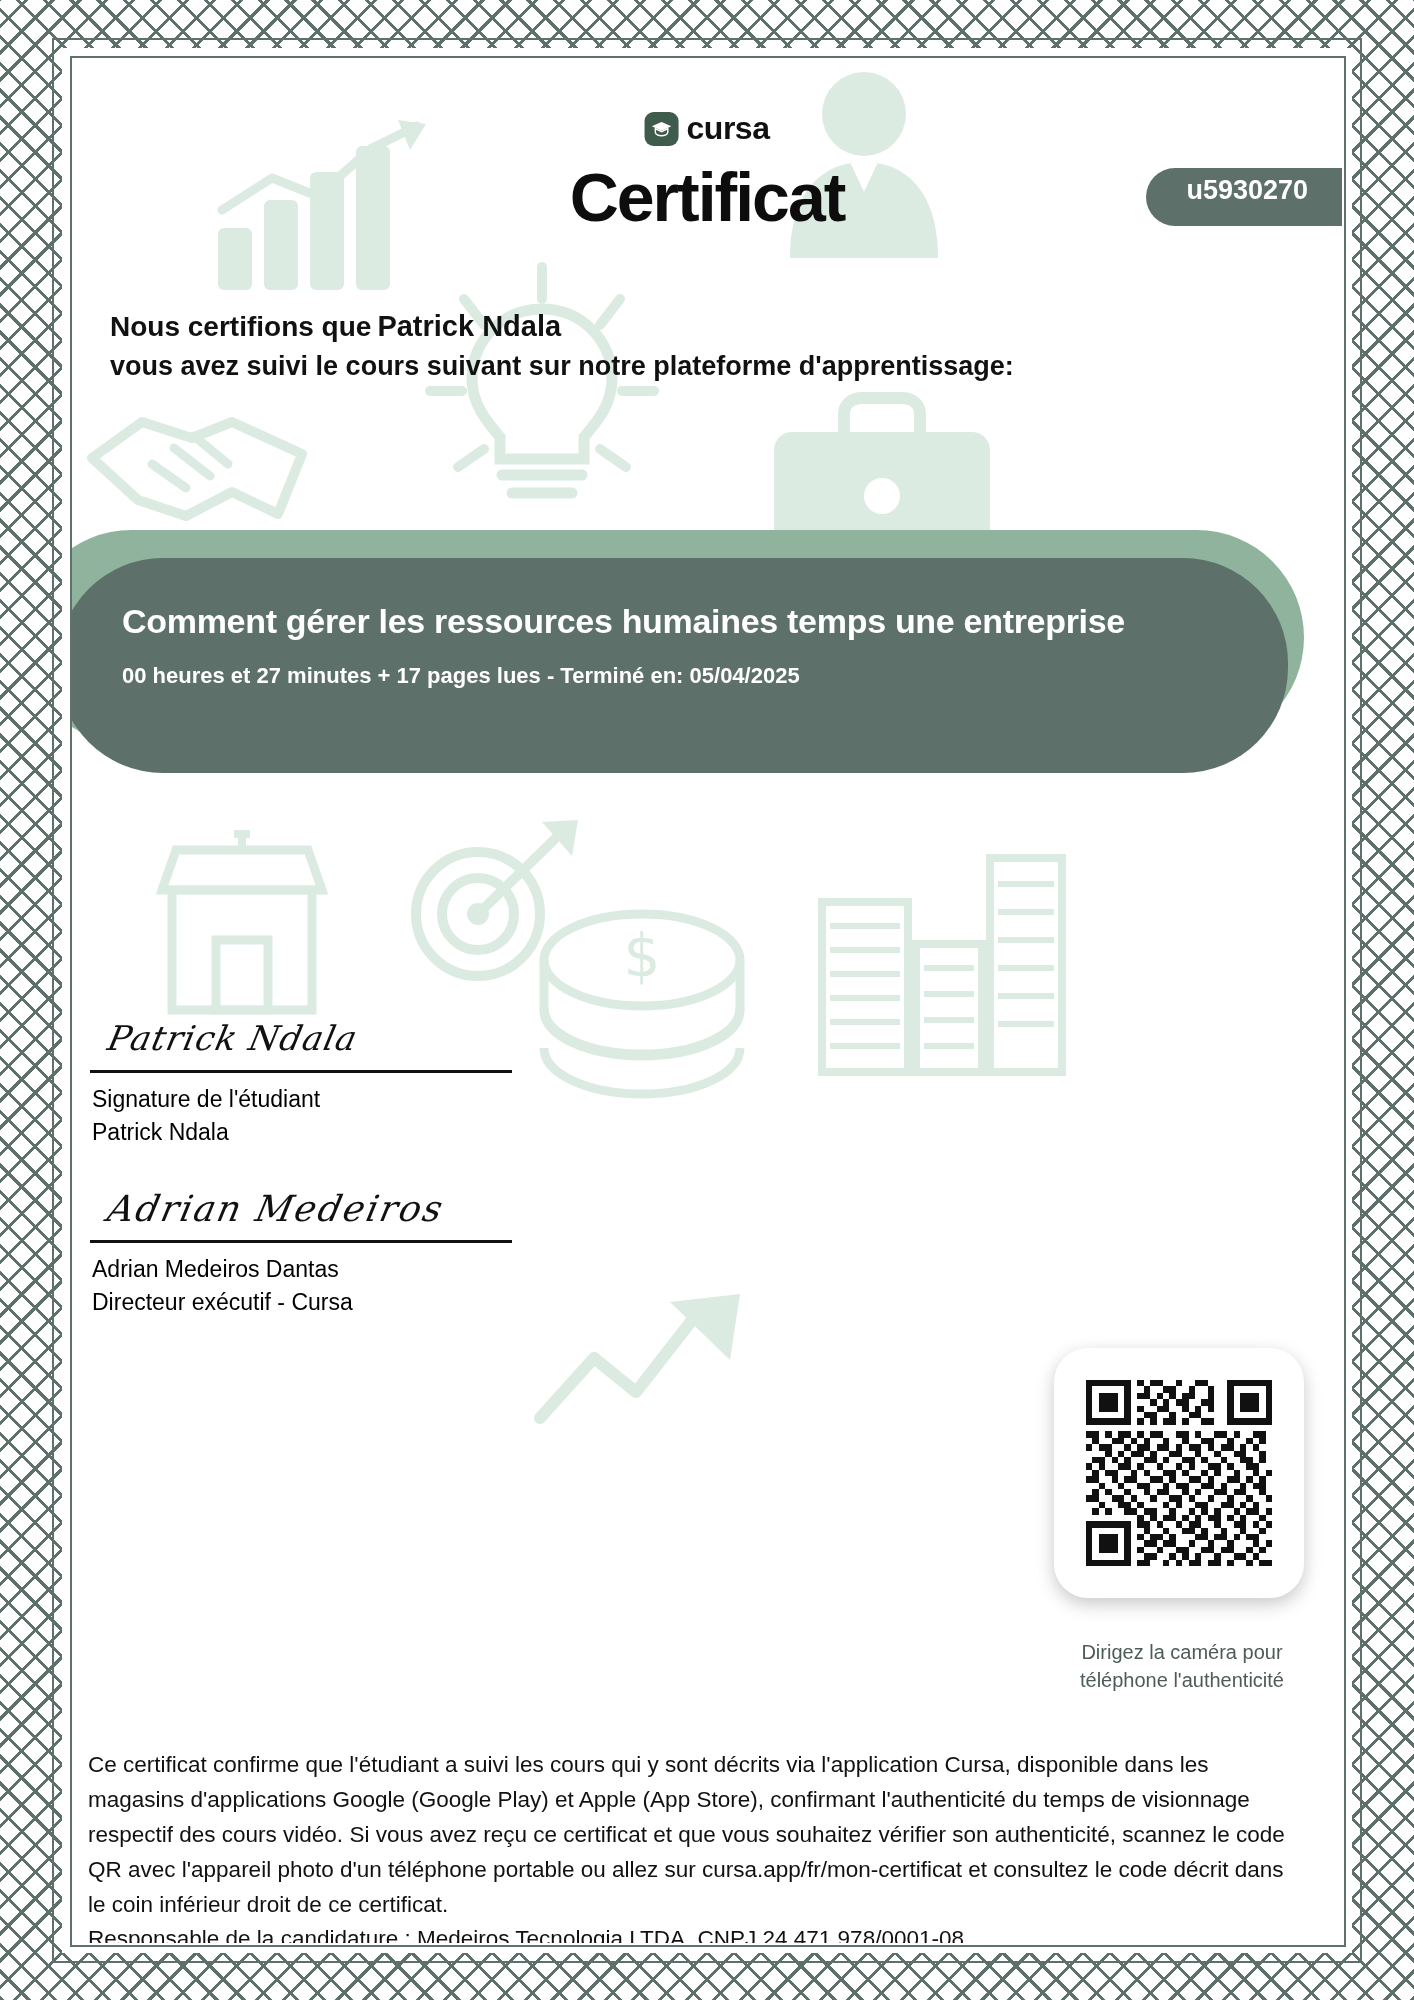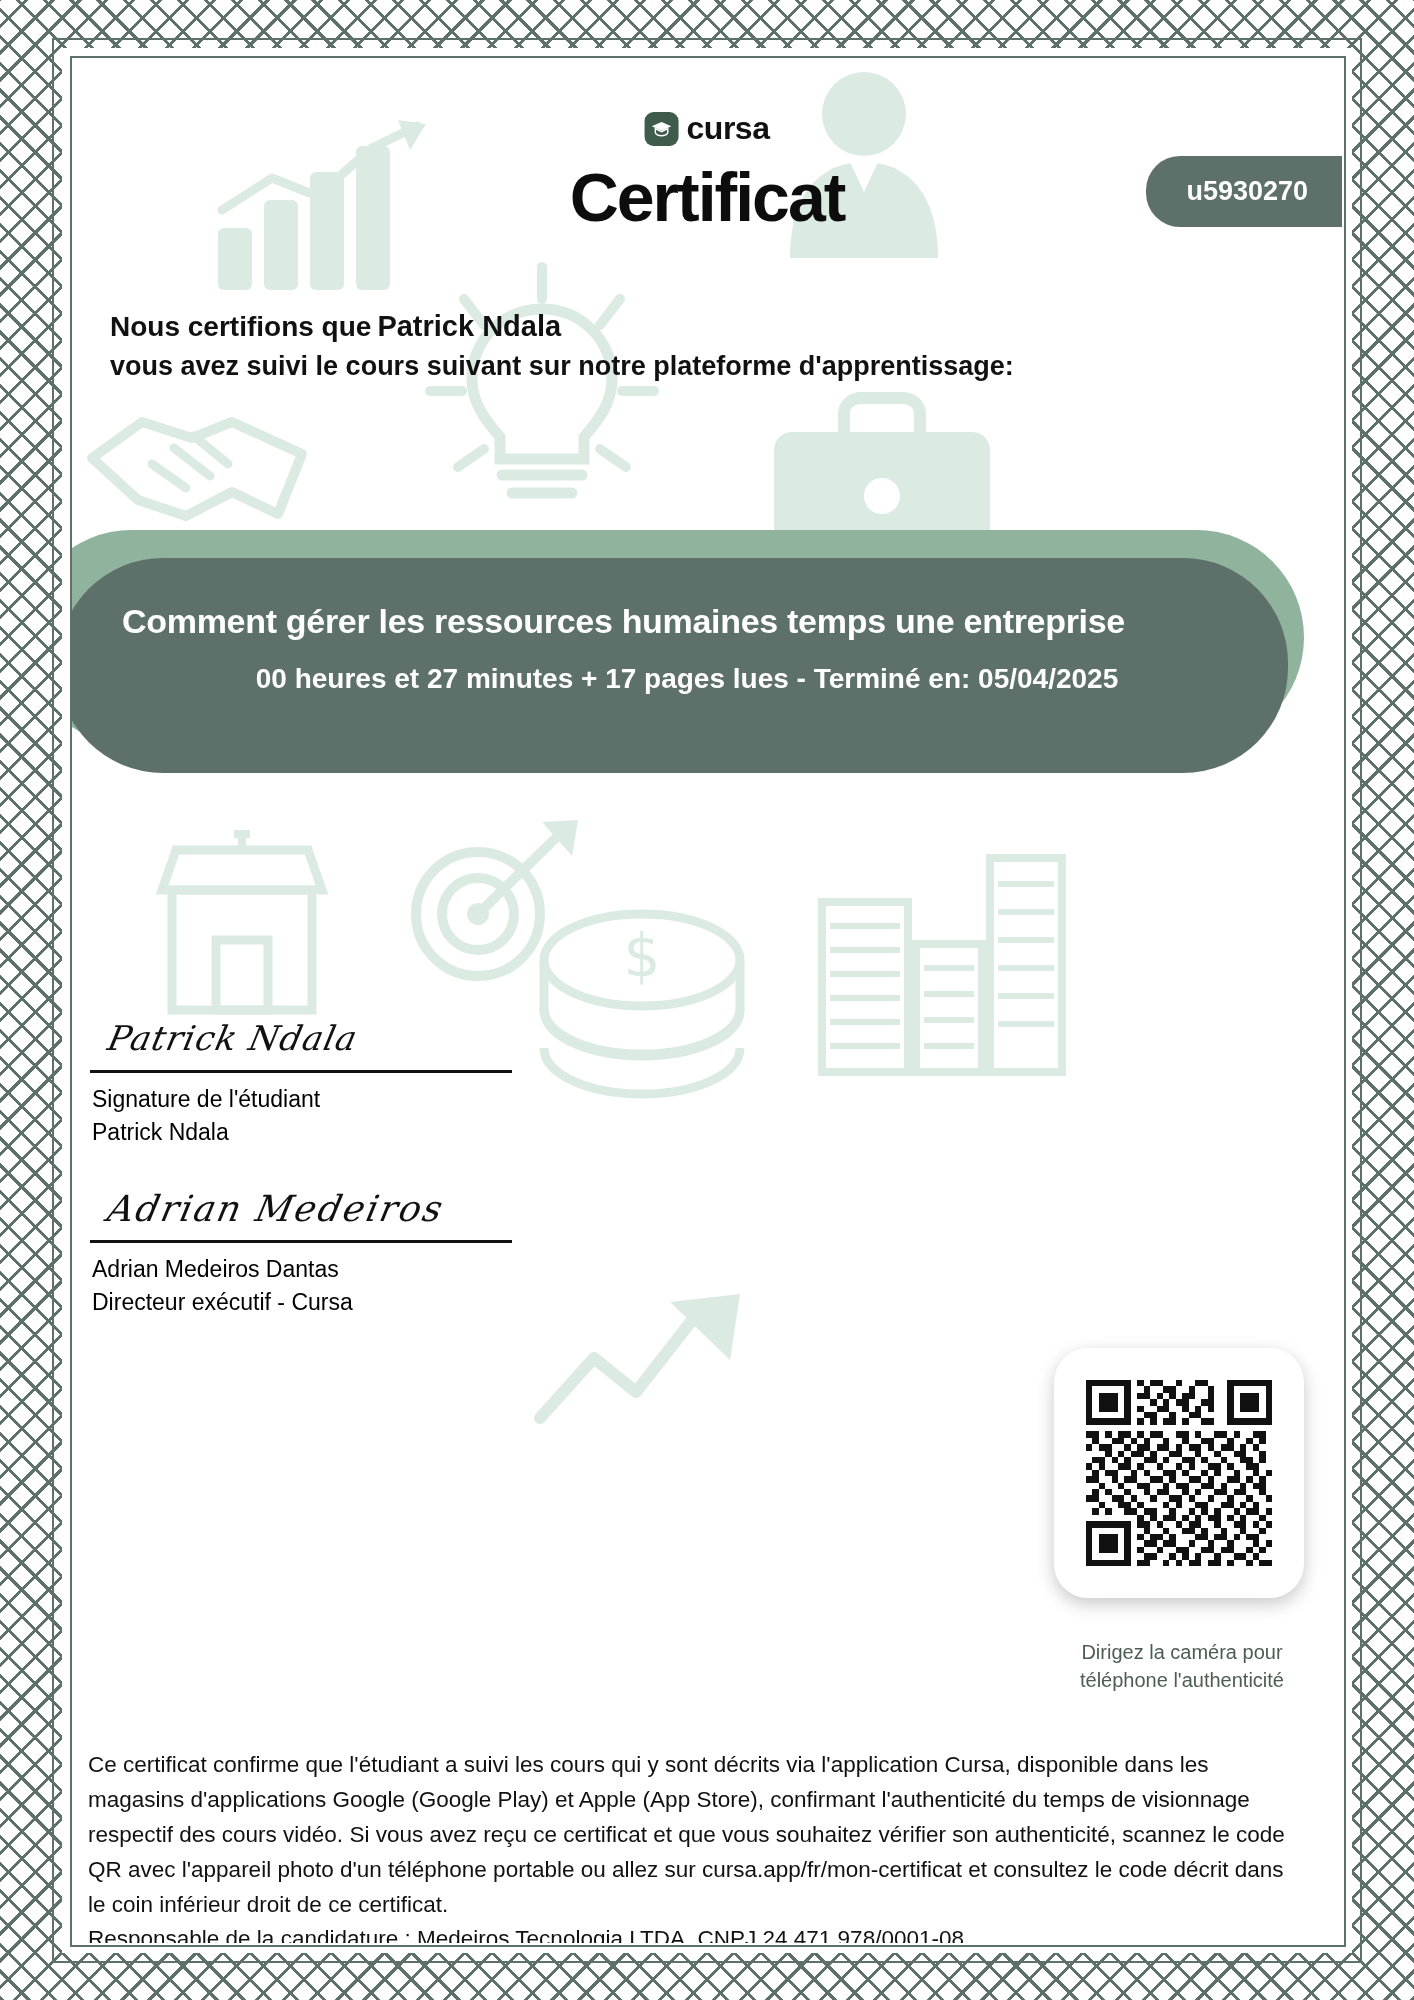--- a/index.html
+++ b/index.html
@@ -111,26 +111,26 @@
     width: 100%;
     text-align: center;
     font-size: 68px;
     font-weight: 800;
     letter-spacing: -2px;
     color: #0d0d0d;
   }
   .code-badge {
     position: absolute;
     right: -20px;
-    top: 98px;
+    top: 110px;
     background: #5d7069;
     color: #ffffff;
     font-size: 27px;
     font-weight: 600;
-    padding: 20px 54px 20px 40px;
+    padding: 7px 54px 20px 40px;
     border-top-left-radius: 34px;
     border-bottom-left-radius: 34px;
   }
 
   
   .certify {
     position: absolute;
     left: 38px;
     top: 252px;
     width: 1180px;
@@ -186,24 +186,23 @@
     width: 1130px;
   }
   .course-name {
     font-size: 34px;
     font-weight: 700;
     color: #ffffff;
     letter-spacing: -0.3px;
   }
   .course-meta {
     margin-top: 22px;
-    font-size: 28px;
+    font-size: 22px;
     font-weight: 600;
     color: #ffffff;
-    text-align: center;
   }
 
   
   .sign-block {
     position: absolute;
     left: 18px;
     top: 960px;
     width: 560px;
   }
   .sig-script {

